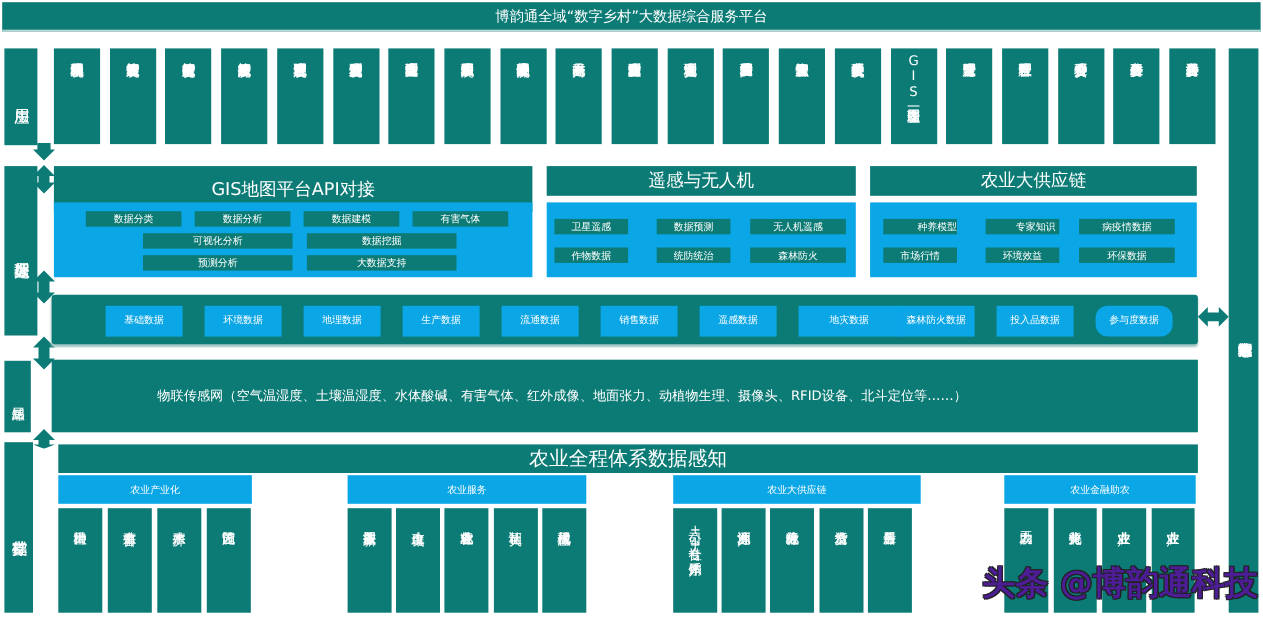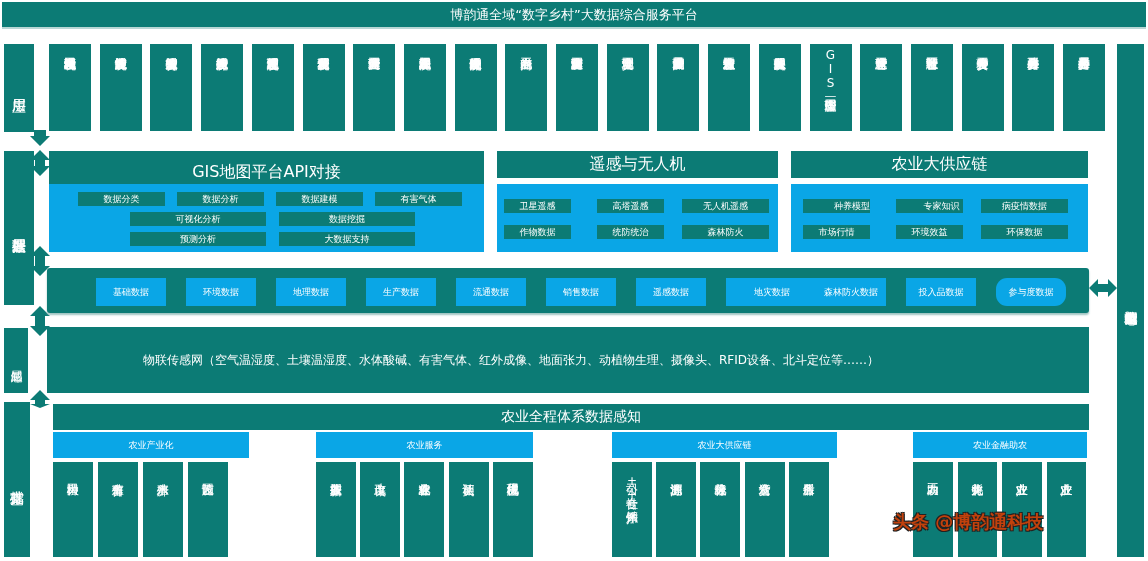--- a/index.html
+++ b/index.html
@@ -18,21 +18,21 @@
   .app-box span { writing-mode: vertical-rl; text-orientation: upright; height: 80px; }
 
   .sec-head { display:flex; align-items:center; justify-content:center; font-size: 16px; }
   .chip { position:absolute; background:#0c7b75; font-size:9px; display:flex; align-items:center; justify-content:center; height: 14px; }
 
   .data-chip { position:absolute; top: 278px; height: 28px; background:#0aa6e6; font-size:9px; display:flex; align-items:center; justify-content:center; text-align:center; line-height: 11px; padding: 0 4px; }
 
   .basic-col { position:absolute; top: 462px; height: 95px; display:flex; justify-content:center; align-items:flex-start; padding-top: 12px; font-size: 12px; line-height: 14px; }
   .basic-col span { writing-mode: vertical-rl; text-orientation: upright; max-height: 80px; }
   .basic-head { position:absolute; top: 432px; height: 26px; font-size: 9px; display:flex; align-items:center; justify-content:center; }
-  .watermark { position:absolute; left: 893px; top: 510px; font-size: 18px; color:#c2410c; text-shadow: 1px 1px 0 #222, -1px -1px 0 #222, 1px -1px 0 #222, -1px 1px 0 #222; font-weight: bold; }
+  .watermark { position:absolute; left: 893px; top: 510px; font-size: 30px; color:#4c1d95; text-shadow: 1px 1px 0 #222, -1px -1px 0 #222, 1px -1px 0 #222, -1px 1px 0 #222; font-weight: bold; }
 </style>
 </head>
 <body>
 
 <div id="top-title" class="abs teal">博韵通全域“数字乡村”大数据综合服务平台</div>
 
 <div class="abs teal layer-label" style="left:4px;top:44px;width:30px;height:88px;">
   <span class="vtext">应用层</span>
 </div>
 <div class="abs teal layer-label" style="left:4px;top:151px;width:30px;height:154px;">
@@ -128,21 +128,21 @@
 <div class="chip" style="left:276px;top:192px;width:87px;">数据建模</div>
 <div class="chip" style="left:375px;top:192px;width:87px;">有害气体</div>
 <div class="chip" style="left:130px;top:212px;width:136px;">可视化分析</div>
 <div class="chip" style="left:279px;top:212px;width:136px;">数据挖掘</div>
 <div class="chip" style="left:130px;top:232px;width:136px;">预测分析</div>
 <div class="chip" style="left:279px;top:232px;width:136px;">大数据支持</div>
 
 <div class="abs teal sec-head" style="left:497px;top:151px;width:281px;height:27px;">遥感与无人机</div>
 <div class="abs blue" style="left:497px;top:184px;width:281px;height:68px;"></div>
 <div class="chip" style="left:504px;top:199px;width:67px;">卫星遥感</div>
-<div class="chip" style="left:597px;top:199px;width:67px;">高塔遥感</div>
+<div class="chip" style="left:597px;top:199px;width:67px;">数据预测</div>
 <div class="chip" style="left:682px;top:199px;width:87px;">无人机遥感</div>
 <div class="chip" style="left:504px;top:225px;width:67px;">作物数据</div>
 <div class="chip" style="left:597px;top:225px;width:67px;">统防统治</div>
 <div class="chip" style="left:682px;top:225px;width:87px;">森林防火</div>
 
 <div class="abs teal sec-head" style="left:791px;top:151px;width:297px;height:27px;">农业大供应链</div>
 <div class="abs blue" style="left:791px;top:184px;width:297px;height:68px;"></div>
 <div class="chip" style="left:803px;top:199px;width:67px;padding-left:31px;">种养模型</div>
 <div class="chip" style="left:896px;top:199px;width:67px;padding-left:24px;">专家知识</div>
 <div class="chip" style="left:981px;top:199px;width:87px;">病疫情数据</div>
@@ -164,23 +164,23 @@
     <div class="data-chip" style="left: 906px; width: 70px;">投入品数据</div>
     <div class="data-chip" style="left: 996px; width: 70px; border-radius: 11px;">参与度数据</div>
   </div>
 
 <svg class="abs" style="left:1089px;top:278px;" width="28" height="20">
   <polygon fill="#0c7b75" points="0,10 9,1 9,6 19,6 19,1 28,10 19,19 19,14 9,14 9,19"></polygon>
 </svg>
 
 <div class="abs teal" style="left:47px;top:327px;width:1042px;height:66px;display:flex;align-items:center;padding-left:96px;font-size:12px;">物联传感网（空气温湿度、土壤温湿度、水体酸碱、有害气体、红外成像、地面张力、动植物生理、摄像头、RFID设备、北斗定位等……）</div>
 
-<div class="abs teal" style="left:53px;top:404px;width:1036px;height:26px;display:flex;align-items:center;justify-content:center;font-size:14px;">农业全程体系数据感知</div>
+<div class="abs teal" style="left:53px;top:404px;width:1036px;height:26px;display:flex;align-items:center;justify-content:center;font-size:18px;">农业全程体系数据感知</div>
 <div id="foundation">
-    <div class="basic-head blue" style="left: 53px; width: 196px;">农业产业化</div>
+    <div class="basic-head blue" style="left: 53px; width: 176px;">农业产业化</div>
     <div class="basic-col teal" style="left: 53px; width: 39.5px;">
       <span>大田种植</span>
     </div>
     <div class="basic-col teal" style="left: 98px; width: 39.5px;">
       <span>禽畜养殖</span>
     </div>
     <div class="basic-col teal" style="left: 143px; width: 39.5px;">
       <span>水产养殖</span>
     </div>
     <div class="basic-col teal" style="left: 188px; width: 39.5px;">

